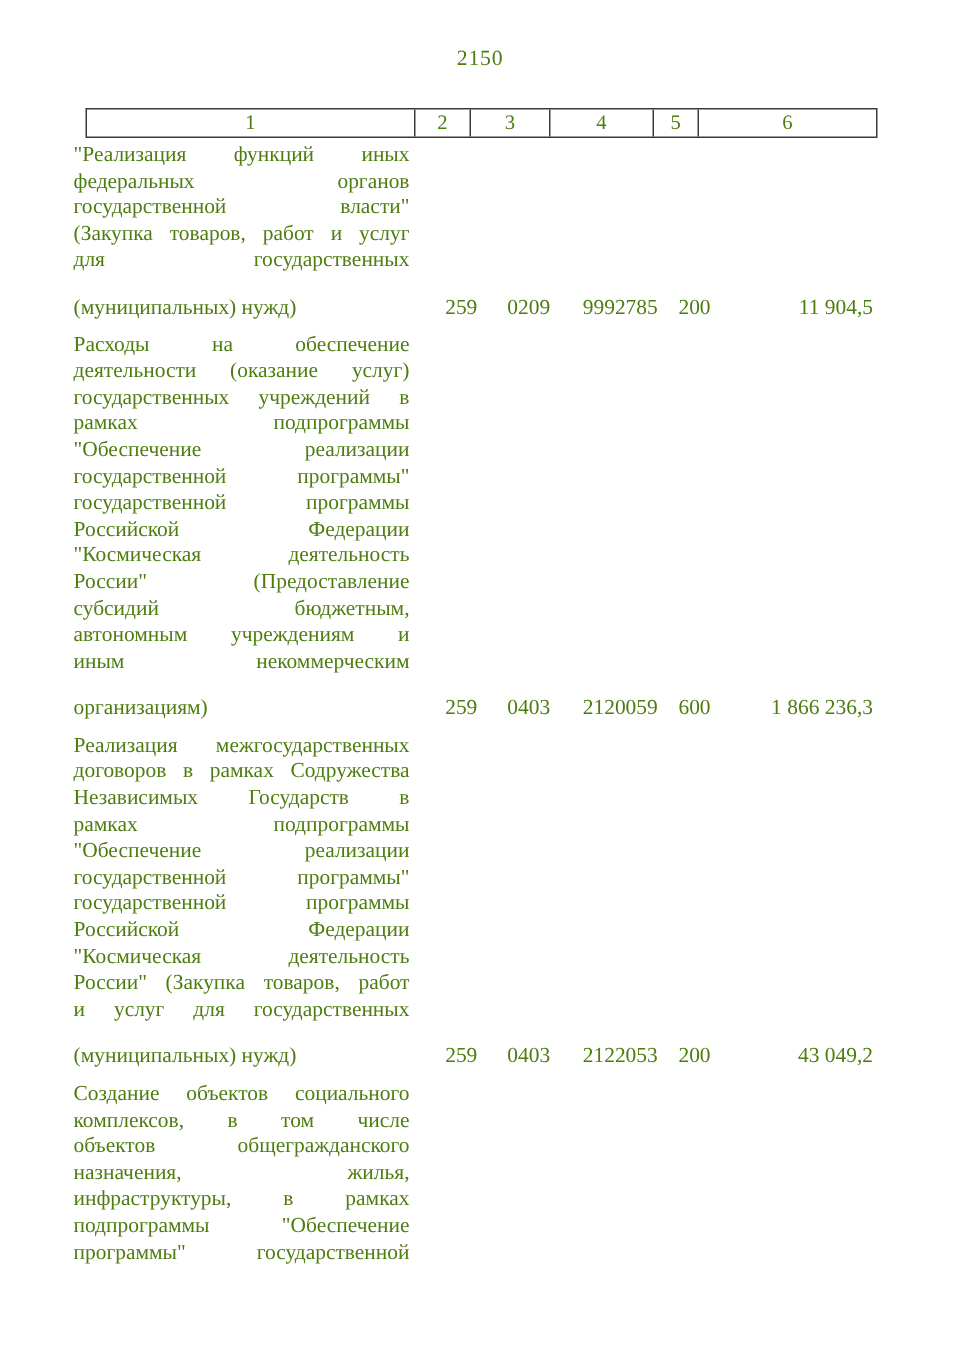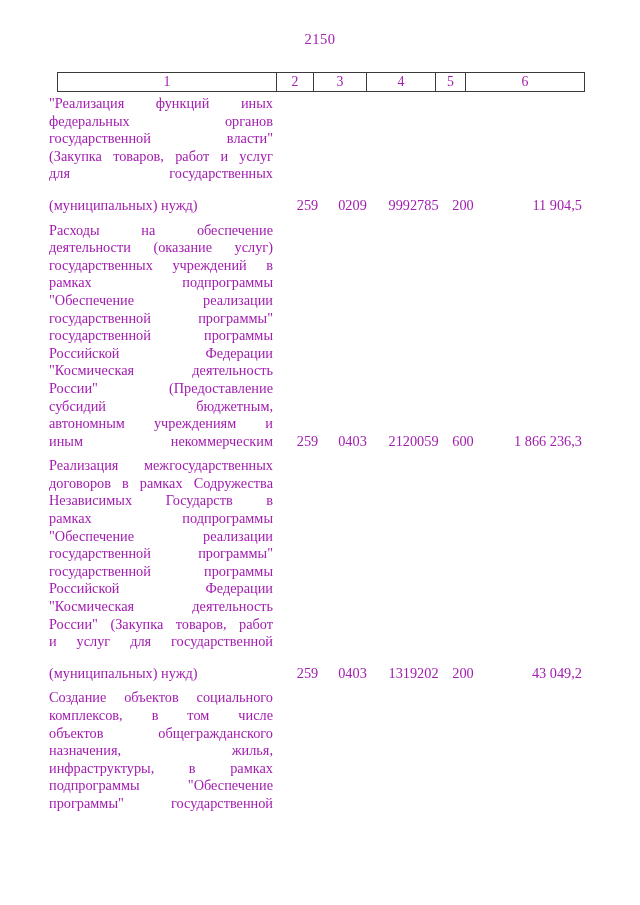--- a/index.html
+++ b/index.html
@@ -6,21 +6,21 @@
     margin: 0;
     padding: 0;
     background: #e8e8e8;
   }
   .page {
     position: relative;
     width: 640px;
     height: 905px;
     background: #ffffff;
     font-family: "Liberation Serif", "DejaVu Serif", serif;
-    color: #a21caf;
+    color: #4d7c0f;
     overflow: hidden;
   }
   .page-number {
     position: absolute;
     top: 31px;
     left: 0;
     width: 640px;
     text-align: center;
     font-size: 14.5px;
     line-height: 17px;
@@ -127,45 +127,46 @@
             <div class="line">рамках подпрограммы</div>
             <div class="line">"Обеспечение реализации</div>
             <div class="line">государственной программы"</div>
             <div class="line">государственной программы</div>
             <div class="line">Российской Федерации</div>
             <div class="line">"Космическая деятельность</div>
             <div class="line">России" (Предоставление</div>
             <div class="line">субсидий бюджетным,</div>
             <div class="line">автономным учреждениям и</div>
             <div class="line">иным некоммерческим</div>
+            <div class="line last">организациям)</div>
           </div>
           <div class="val">259</div>
           <div class="val">0403</div>
           <div class="val">2120059</div>
           <div class="val">600</div>
           <div class="val right">1 866 236,3</div>
         </div>
         <div class="trow">
           <div class="cell-text">
             <div class="line">Реализация межгосударственных</div>
             <div class="line">договоров в рамках Содружества</div>
             <div class="line">Независимых Государств в</div>
             <div class="line">рамках подпрограммы</div>
             <div class="line">"Обеспечение реализации</div>
             <div class="line">государственной программы"</div>
             <div class="line">государственной программы</div>
             <div class="line">Российской Федерации</div>
             <div class="line">"Космическая деятельность</div>
             <div class="line">России" (Закупка товаров, работ</div>
-            <div class="line">и услуг для государственной</div>
+            <div class="line">и услуг для государственных</div>
             <div class="line last">(муниципальных) нужд)</div>
           </div>
           <div class="val">259</div>
           <div class="val">0403</div>
-          <div class="val">1319202</div>
+          <div class="val">2122053</div>
           <div class="val">200</div>
           <div class="val right">43 049,2</div>
         </div>
         <div class="trow">
           <div class="cell-text">
             <div class="line">Создание объектов социального</div>
             <div class="line">комплексов, в том числе</div>
             <div class="line">объектов общегражданского</div>
             <div class="line">назначения, жилья,</div>
             <div class="line">инфраструктуры, в рамках</div>

